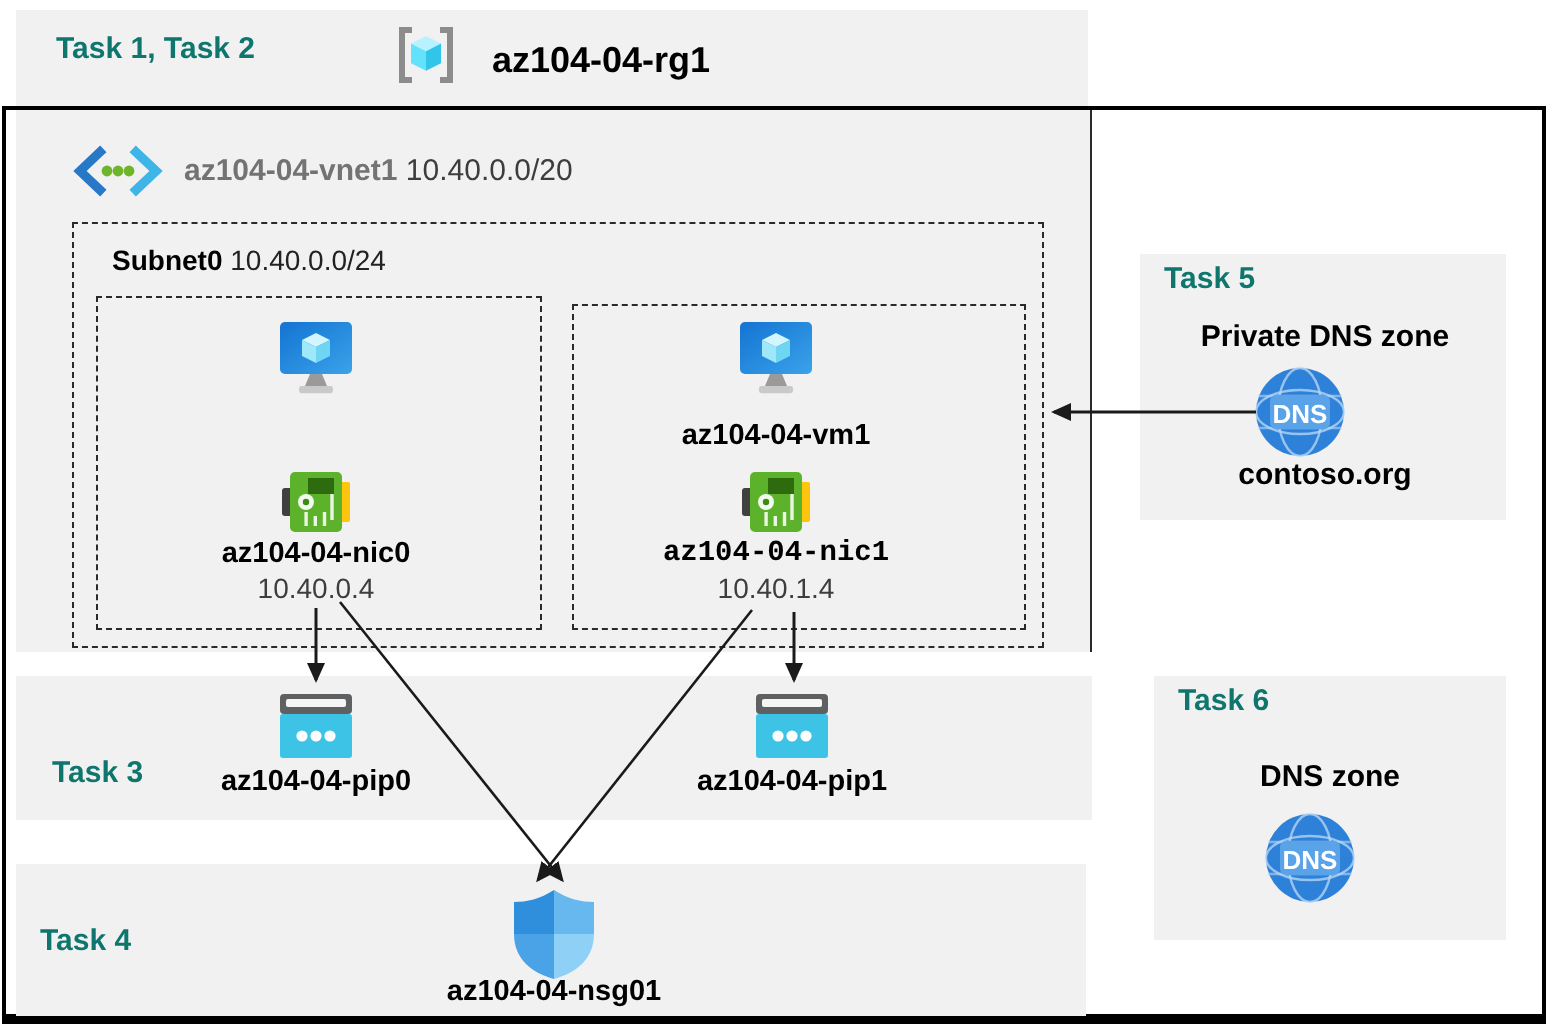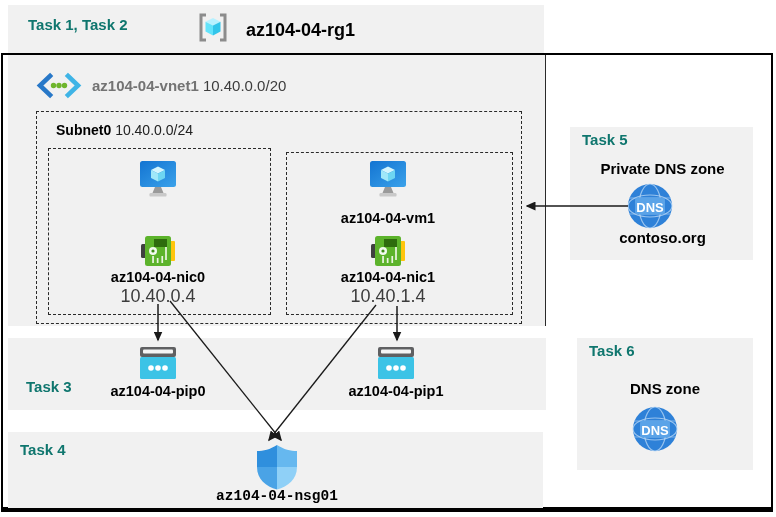--- a/index.html
+++ b/index.html
@@ -2,21 +2,21 @@
 <html><head>
 <meta charset="utf-8">
 <style>
   html,body{margin:0;padding:0;background:#fff;}
   #canvas{position:relative;width:776px;height:517px;background:#fff;overflow:hidden;
           font-family:"Liberation Sans", sans-serif;-webkit-font-smoothing:antialiased;}
   .abs{position:absolute;}
   .band{background:#f1f1f1;}
   .task-label{font-size:15px;font-weight:bold;color:#0f766e;}
   .res-label{font-size:14.5px;font-weight:bold;color:#000;text-align:center;}
-  .ip-label{font-size:18px;color:#3d3d3d;text-align:center;}
+  .ip-label{font-size:14px;color:#3d3d3d;text-align:center;}
   .frame{border:2px solid #000;border-bottom-width:5px;background:#fff;}
   .vnet-panel{background:#f1f1f1;border-right:1px solid #2a2a2a;}
   .dashed{border:1.3px dashed #2a2a2a;background:transparent;}
   .subnet-hdr{font-size:14px;color:#222;white-space:nowrap;}
   .subnet-hdr b{color:#000;}
   .vnet-hdr{font-size:15px;color:#3d3d3d;white-space:nowrap;}
   .vnet-hdr b{color:#737373;}
   svg{display:block;}
   .arrows{pointer-events:none;}
 </style>
@@ -118,21 +118,21 @@
       <rect x="4" y="2" width="26" height="30" rx="2.5" fill="#5cb32b"></rect>
       <rect x="13" y="5" width="13" height="8" fill="#2e6b0e"></rect>
       <circle cx="12" cy="17" r="4" fill="#f2faee"></circle>
       <circle cx="12" cy="17" r="1.6" fill="#3c8c14"></circle>
       <rect x="11.2" y="22" width="1.7" height="7" fill="#eaf6e2"></rect>
       <rect x="15.8" y="24" width="1.7" height="5" fill="#eaf6e2"></rect>
       <rect x="20.4" y="22" width="1.7" height="7" fill="#eaf6e2"></rect>
       <path d="M25,13 V26" stroke="#eaf6e2" stroke-width="1.7" fill="none"></path>
     </svg>
   </div>
-  <div class="abs res-label" style="left:318px;top:269px;width:140px;">az104-04-nic1</div>
+  <div class="abs res-label" style="left:318px;top:269px;width:140px;font-family:Liberation Mono, monospace;">az104-04-nic1</div>
   <div class="abs ip-label" style="left:318px;top:286px;width:140px;">10.40.1.4</div>
 
   <div class="abs band" style="left:8px;top:338px;width:538px;height:72px;"></div>
   <div class="abs task-label" style="left:26px;top:346px;margin-top:32px;">Task 3</div>
 
   <div class="abs" style="left:140px;top:347px;">
     <svg width="36" height="33" viewBox="0 0 36 33">
       <rect x="0" y="0" width="36" height="10" rx="2" fill="#5f6062"></rect>
       <rect x="3" y="2.5" width="30" height="4" rx="1" fill="#f5f5f5"></rect>
       <rect x="0" y="10" width="36" height="22" rx="1.5" fill="#3cc3e6"></rect>
@@ -149,38 +149,38 @@
       <rect x="3" y="2.5" width="30" height="4" rx="1" fill="#f5f5f5"></rect>
       <rect x="0" y="10" width="36" height="22" rx="1.5" fill="#3cc3e6"></rect>
       <circle cx="11" cy="21" r="2.8" fill="#fff"></circle>
       <circle cx="18" cy="21" r="2.8" fill="#fff"></circle>
       <circle cx="25" cy="21" r="2.8" fill="#fff"></circle>
     </svg>
   </div>
   <div class="abs res-label" style="left:326px;top:383px;width:140px;">az104-04-pip1</div>
 
   <div class="abs band" style="left:8px;top:432px;width:535px;height:76px;"></div>
-  <div class="abs task-label" style="left:20px;top:441px;">Task 4</div>
+  <div class="abs task-label" style="left:20px;top:462px;">Task 4</div>
 
   <div class="abs" style="left:256px;top:444px;">
     <svg width="42" height="46" viewBox="0 0 42 46">
       <defs>
         <clipPath id="shield">
           <path d="M21,1 C28,5.5 34.5,7 41,7 L41,23 C41,35.5 32,42.5 21,45.5 C10,42.5 1,35.5 1,23 L1,7 C7.5,7 14,5.5 21,1 Z"></path>
         </clipPath>
       </defs>
       <g clip-path="url(#shield)">
         <rect x="0" y="0" width="21" height="23" fill="#2f8fdd"></rect>
         <rect x="21" y="0" width="21" height="23" fill="#66b8ef"></rect>
         <rect x="0" y="23" width="21" height="23" fill="#4aa3e6"></rect>
         <rect x="21" y="23" width="21" height="23" fill="#8fd0f7"></rect>
       </g>
     </svg>
   </div>
-  <div class="abs res-label" style="left:207px;top:488px;width:140px;font-family:Liberation Mono, monospace;">az104-04-nsg01</div>
+  <div class="abs res-label" style="left:207px;top:488px;width:140px;">az104-04-nsg01</div>
 
   <div class="abs band" style="left:570px;top:127px;width:183px;height:133px;"></div>
   <div class="abs task-label" style="left:582px;top:131px;">Task 5</div>
   <div class="abs res-label" style="left:575px;top:160px;width:175px;font-size:15px;">Private DNS zone</div>
   <div class="abs" style="left:627px;top:183px;">
     <svg width="46" height="46" viewBox="0 0 46 46">
       <circle cx="23" cy="23" r="22" fill="#2e81d8"></circle>
       <ellipse cx="23" cy="23" rx="11" ry="22" fill="none" stroke="#bcd9f5" stroke-width="1.2" opacity="0.75"></ellipse>
       <ellipse cx="23" cy="23" rx="22" ry="11" fill="none" stroke="#bcd9f5" stroke-width="1.2" opacity="0.75"></ellipse>
       <path d="M2,15 H44 M2,31 H44" stroke="#bcd9f5" stroke-width="1.2" opacity="0.6"></path>

